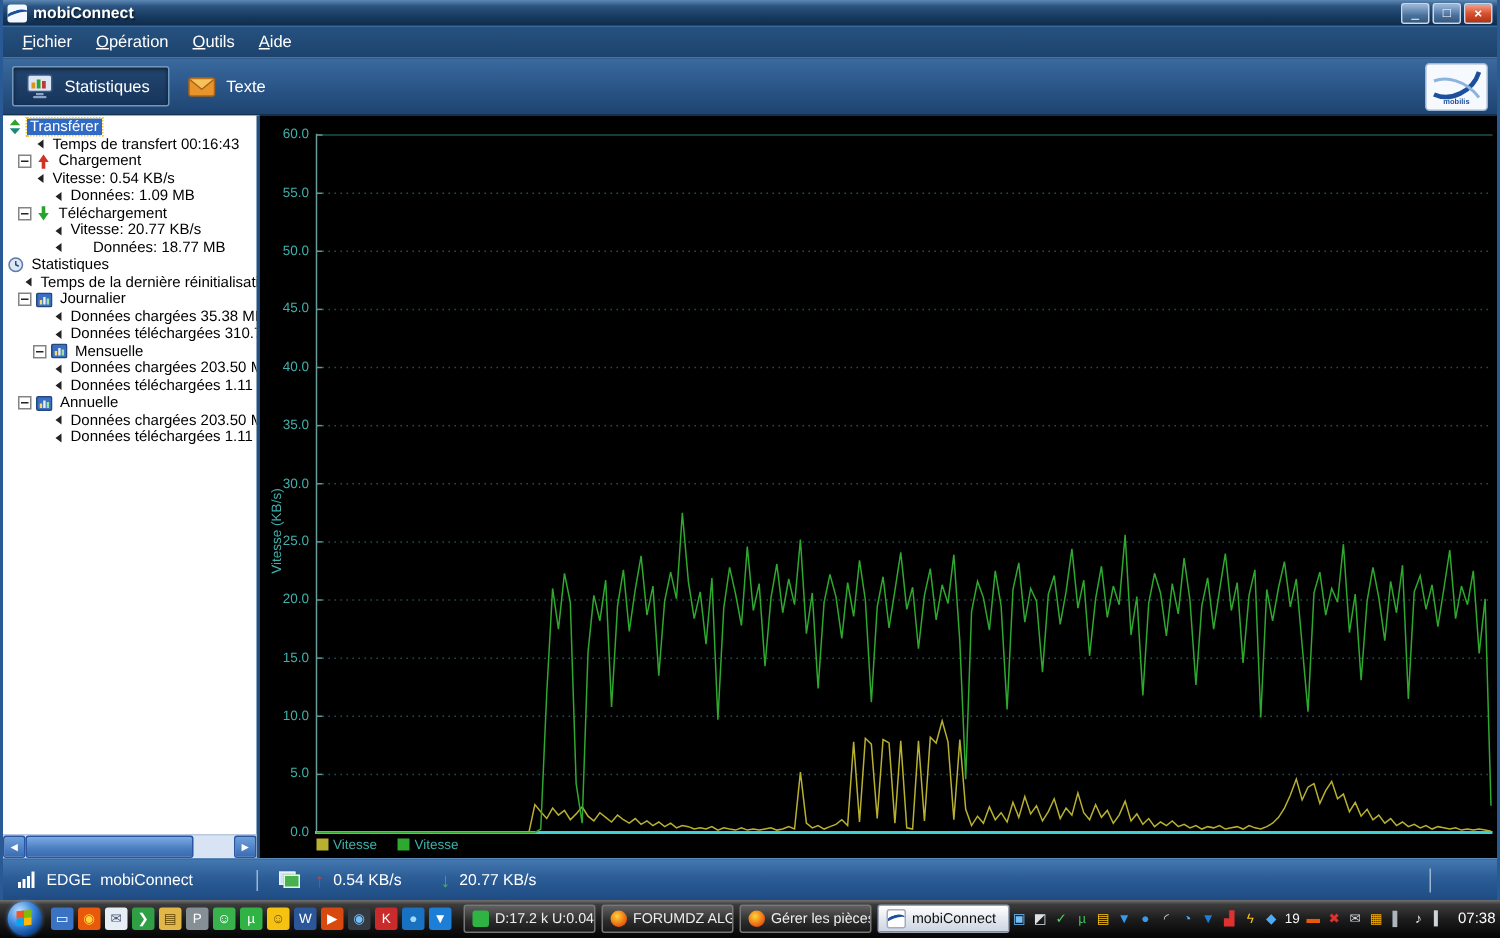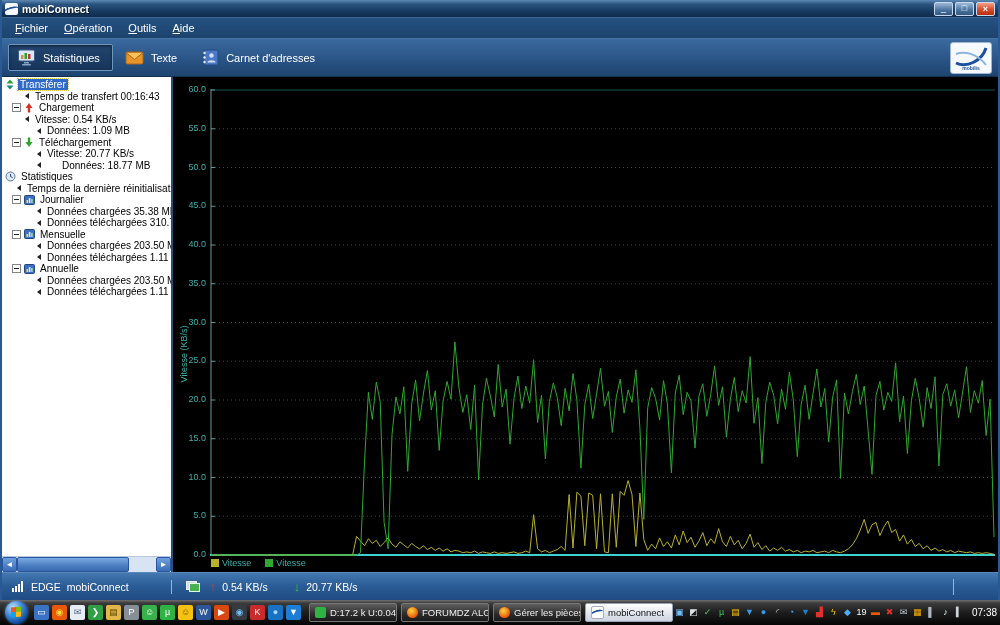--- a/index.html
+++ b/index.html
@@ -134,33 +134,20 @@
           </span>
           <span class="tool-btn">
             <span class="ticn">
               <svg width="19" height="15" viewBox="0 0 19 15">
                 <rect x="1" y="2" width="17" height="12" rx="1.5" fill="#e8942a" stroke="#a8641a"></rect>
                 <path d="M1.5 3 L9.5 9.5 L17.5 3" fill="#f8c25a" stroke="#a8641a"></path>
               </svg>
             </span>
             <span>Texte</span>
           </span>
-          <span class="tool-btn">
-            <span class="ticn">
-              <svg width="18" height="17" viewBox="0 0 18 17">
-                <rect x="3" y="1" width="14" height="15" rx="1.5" fill="#4a78c4" stroke="#24487e"></rect>
-                <circle cx="3.5" cy="4" r="1.2" fill="#e8eef8"></circle>
-                <circle cx="3.5" cy="8.5" r="1.2" fill="#e8eef8"></circle>
-                <circle cx="3.5" cy="13" r="1.2" fill="#e8eef8"></circle>
-                <circle cx="10.5" cy="6.5" r="2.2" fill="#cfe0f4"></circle>
-                <path d="M6.5 13.5 C6.5 10.5 14.5 10.5 14.5 13.5 Z" fill="#cfe0f4"></path>
-              </svg>
-            </span>
-            <span>Carnet d'adresses</span>
-          </span>
         </span>
       <span class="brand-logo">
         <svg width="40" height="30" viewBox="0 0 40 30">
           <path d="M5 20 C 16 25 31 18 35 5" stroke="#1c4f9c" stroke-width="3" fill="none"></path>
           <path d="M35 22 C 26 10 13 8 5 11" stroke="#8db4de" stroke-width="2" fill="none"></path>
         </svg>
         <span>mobilis</span>
       </span>
     </div>
 
@@ -280,21 +267,21 @@
               <span class="lbl">Données chargées 35.38 MB</span>
             </div>
             <div class="tree-item" style="padding-left: 34px;">
               <span class="ticon">
                 <svg width="6" height="8" viewBox="0 0 6 8">
                   <path d="M5 1 L5 7 L1 4 Z" fill="#222"></path>
                 </svg>
               </span>
               <span class="lbl">Données téléchargées 310.70 MB</span>
             </div>
-            <div class="tree-item" style="padding-left: 10px;">
+            <div class="tree-item" style="padding-left: 20px;">
               <span class="expand">
                 <i></i>
               </span>
               <span class="ticon">
                 <svg width="11" height="10" viewBox="0 0 11 10">
                   <rect x="0.5" y="0.5" width="10" height="9" rx="1" fill="#3b6fc4" stroke="#24487e"></rect>
                   <rect x="2.5" y="5" width="1.6" height="3" fill="#ffd86a"></rect>
                   <rect x="4.8" y="3" width="1.6" height="5" fill="#e8eef8"></rect>
                   <rect x="7.1" y="4" width="1.6" height="4" fill="#9fe0a0"></rect>
                 </svg>

